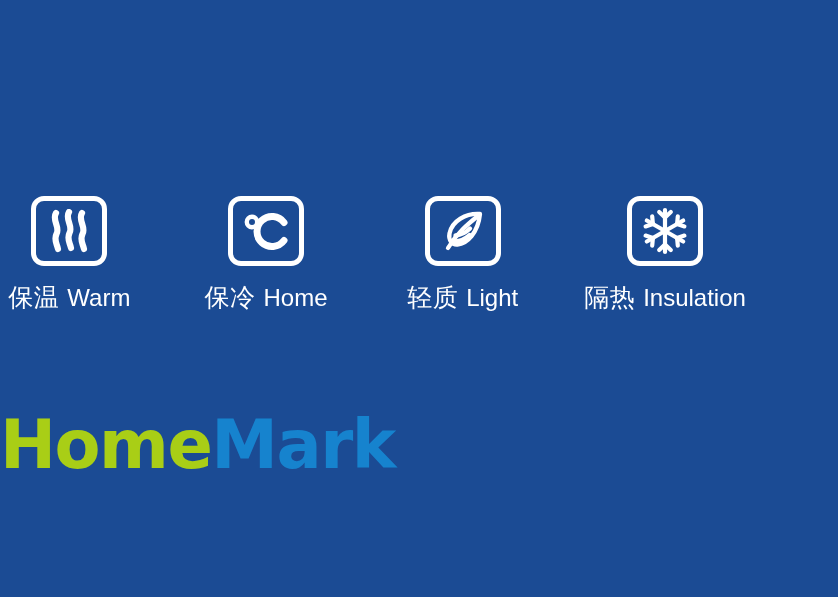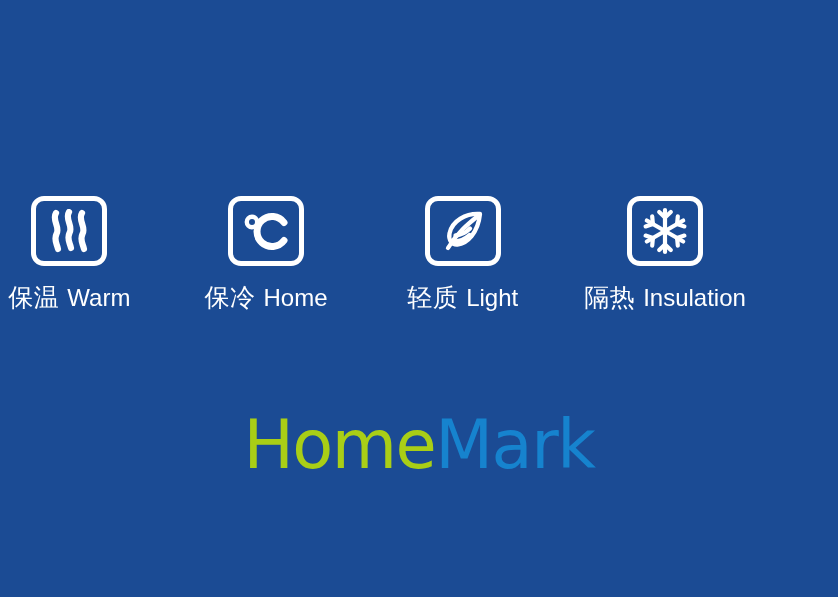--- a/index.html
+++ b/index.html
@@ -76,23 +76,23 @@
     margin-left:8px;
     font-family:"Liberation Sans","DejaVu Sans",sans-serif;
   }
 
   
   .logo {
     position:absolute;
     top:412px;
     left:0;
     width:838px;
-    text-align:center;
+    text-align:left;
     font-size:67px;
-    font-weight:normal;
+    font-weight:bold;
     letter-spacing:-1.5px;
     line-height:1;
     font-family:"DejaVu Sans","Liberation Sans",sans-serif;
   }
 
   .logo-home { color:#a9ce16; }
   .logo-mark { color:#1683ce; }
 </style>
 </head>
 <body>

